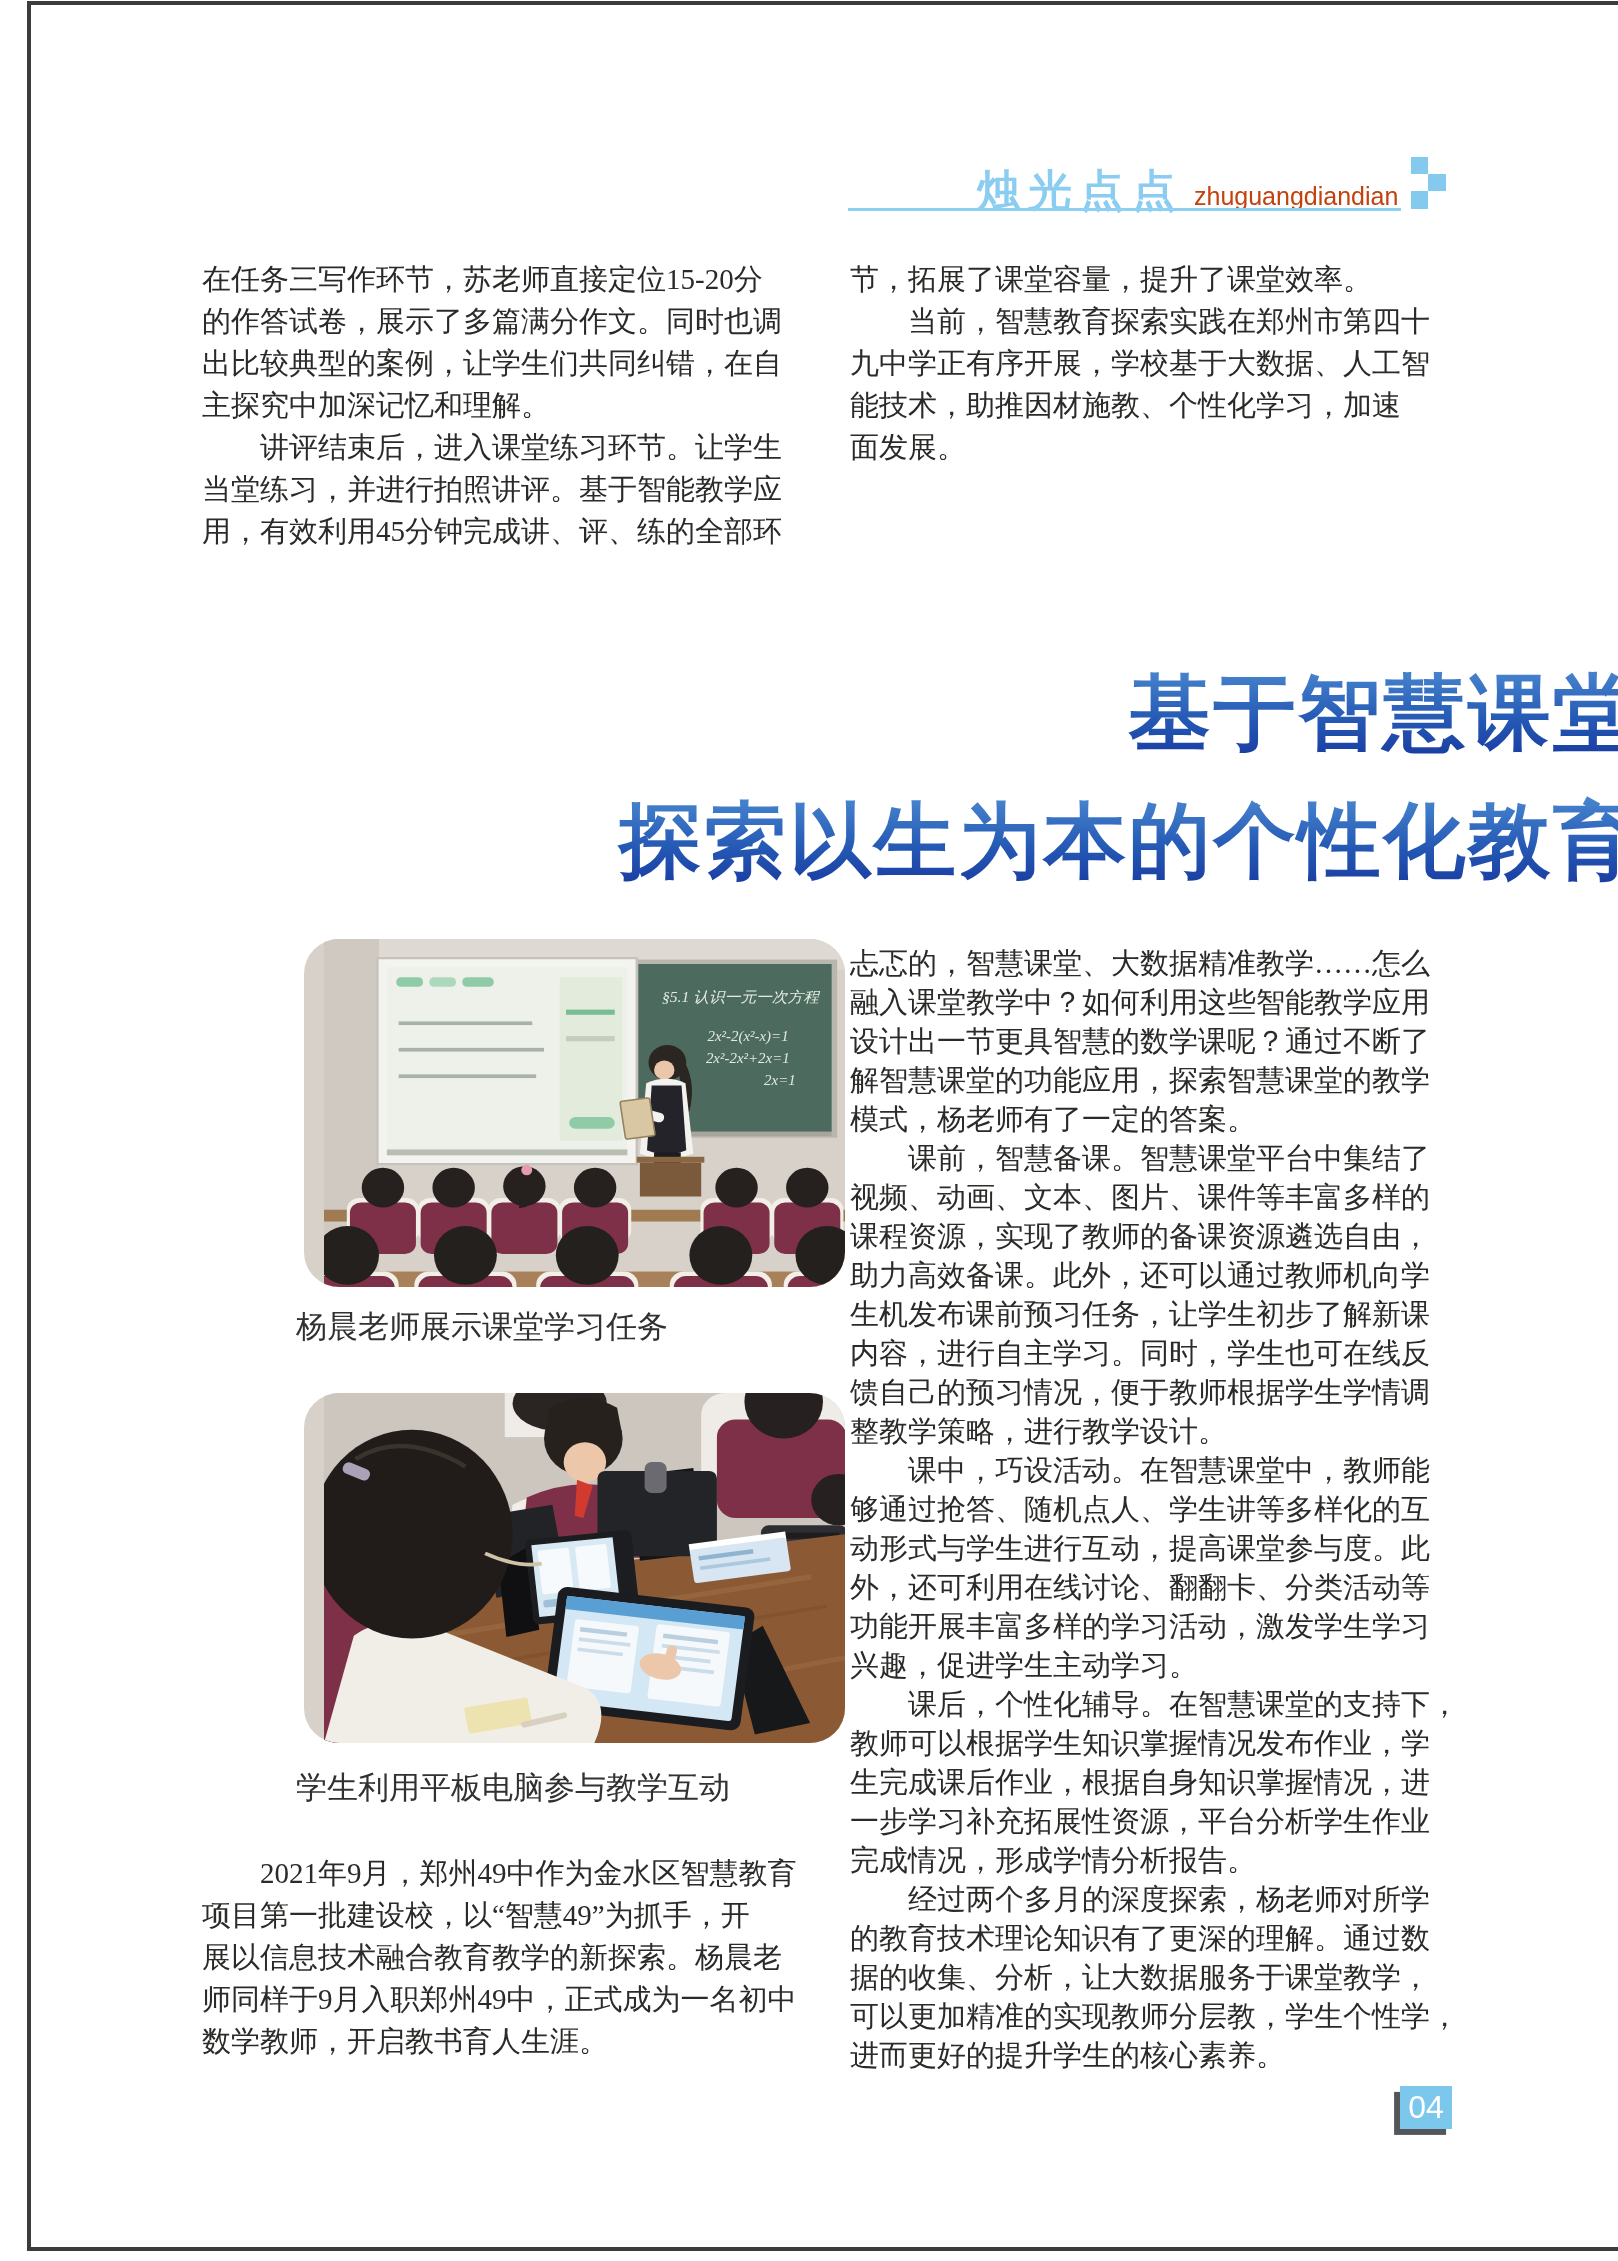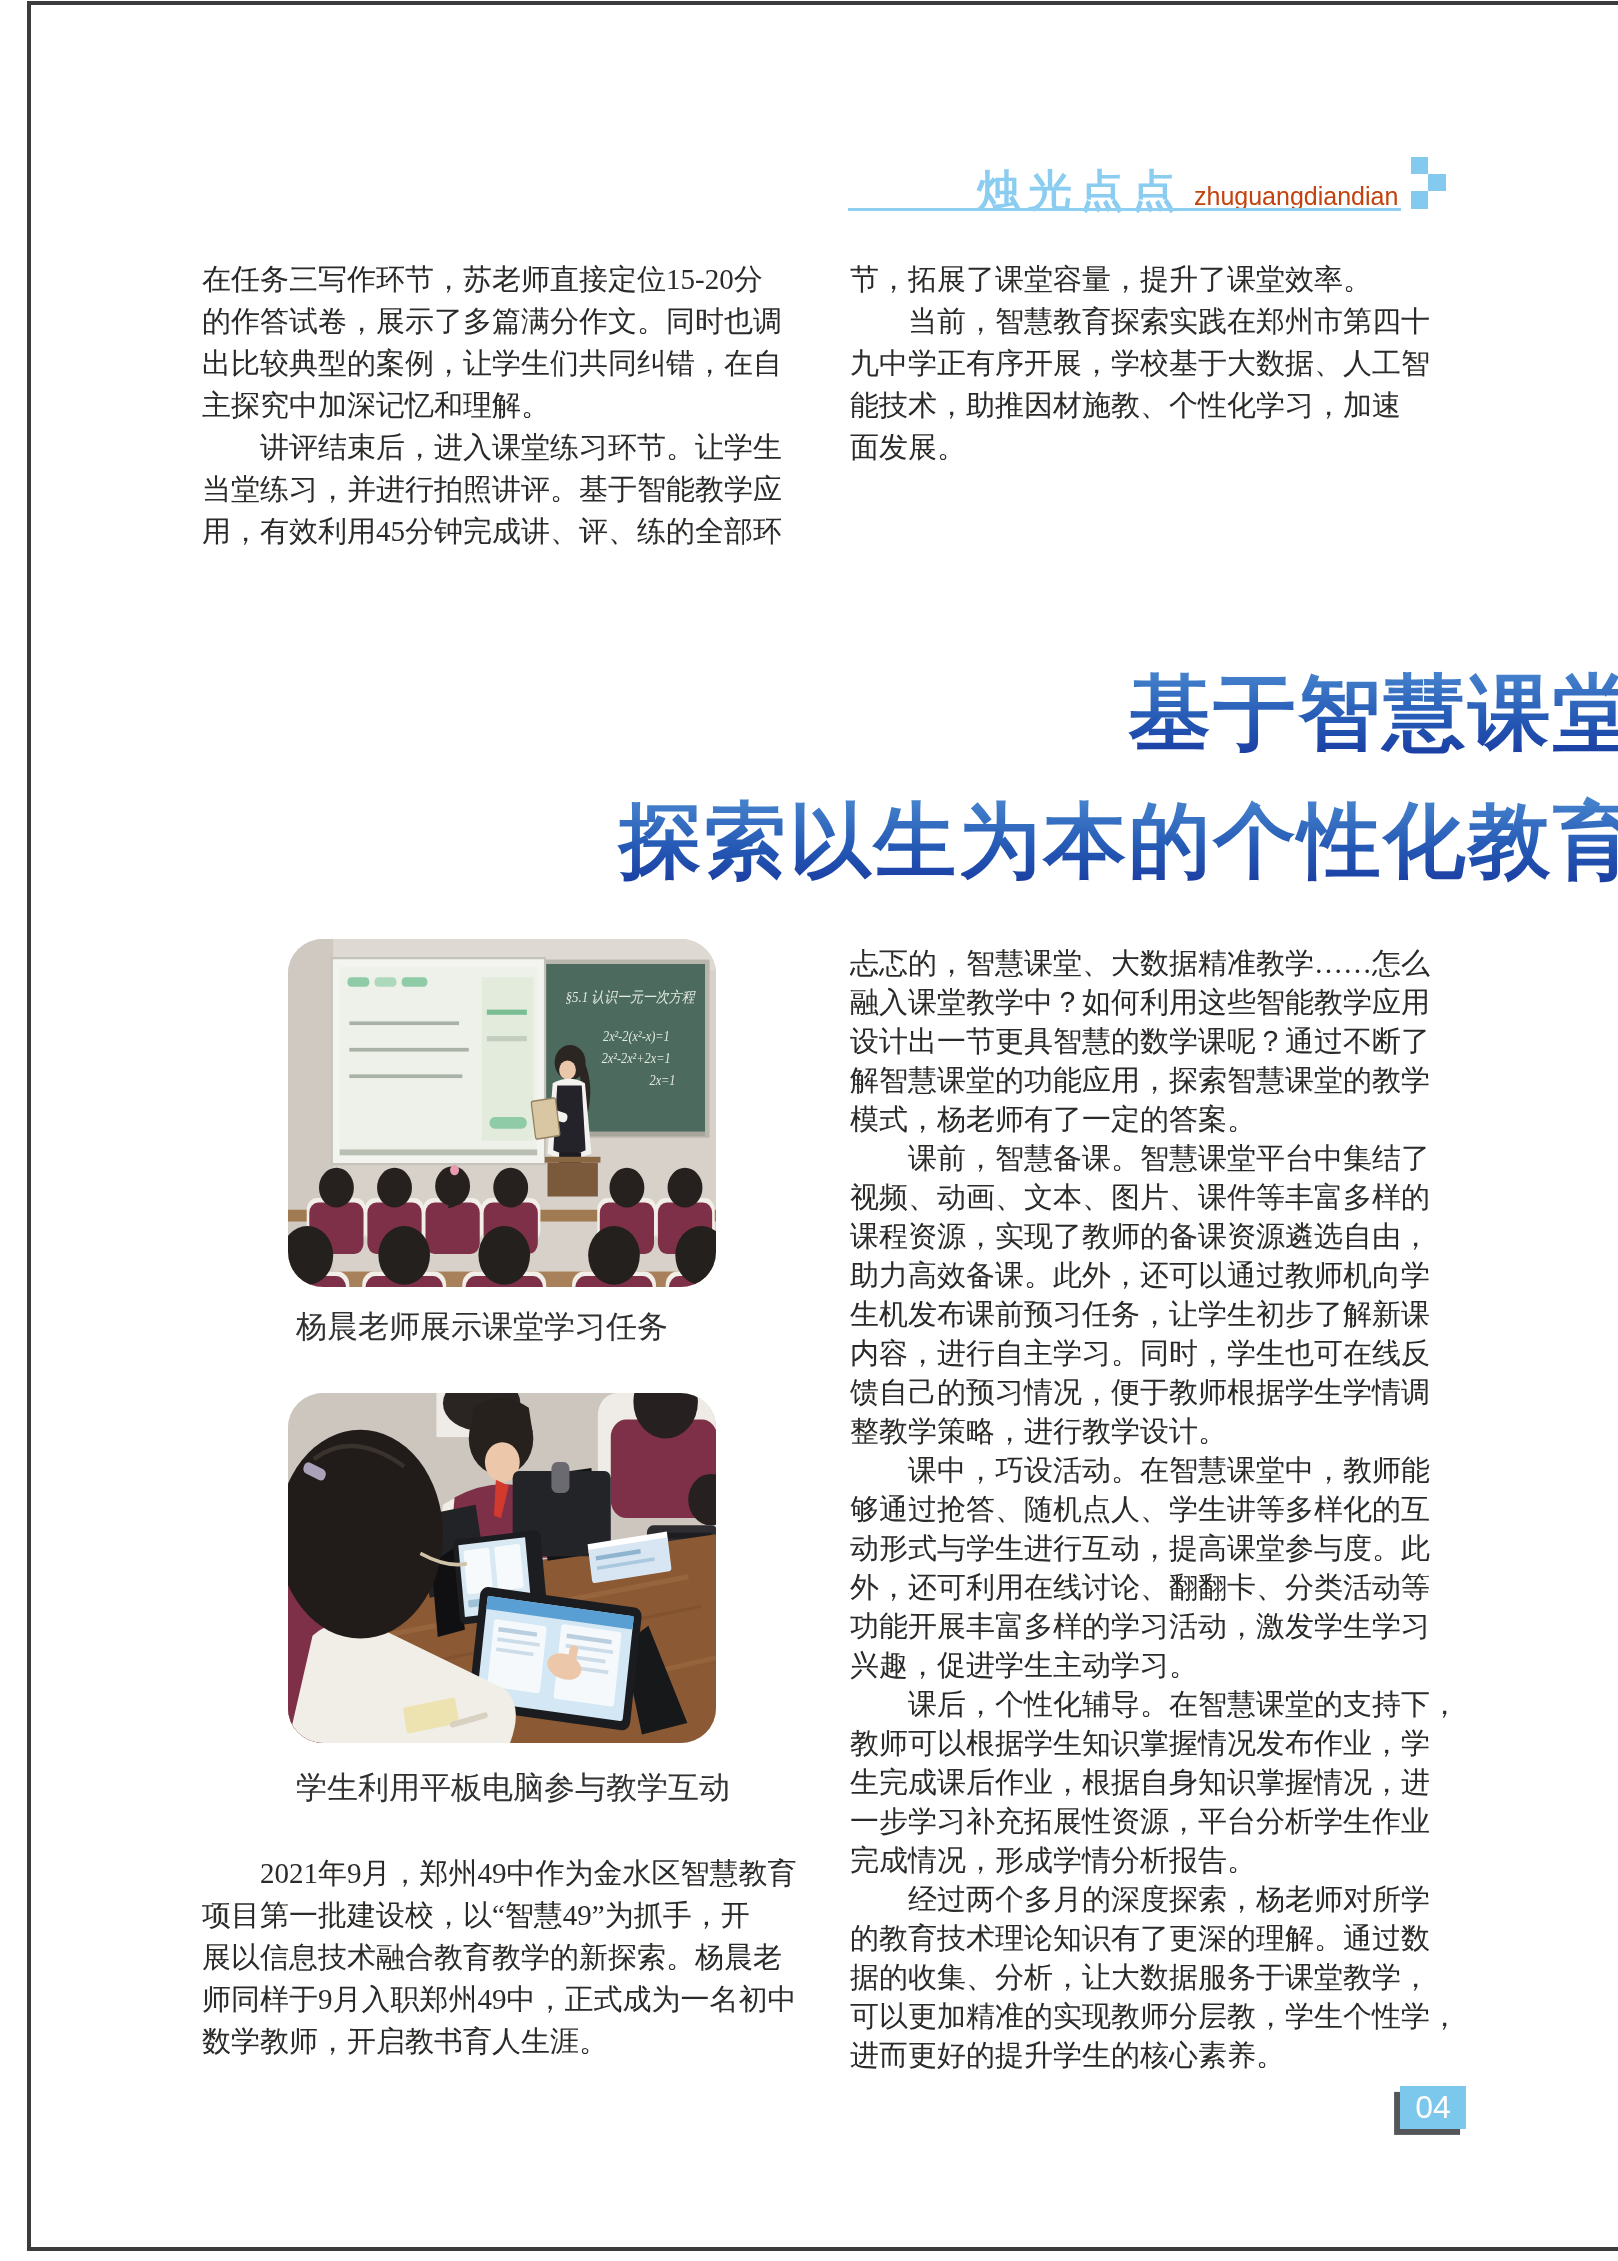--- a/index.html
+++ b/index.html
@@ -28,31 +28,31 @@
   .col-r  { left:830px; top:944px; width:618px; }
   .col-r .tline { height:39px; line-height:39px; }
 
   
   .main-title { position:absolute; left:0; top:650px; width:1618px; text-align:right; }
   .main-title div { font-weight:bold; font-size:82px; letter-spacing:2.9px; line-height:128px;
           background:linear-gradient(180deg,#5596d8 0%,#2458b4 55%,#142d97 100%);
           -webkit-background-clip:text; background-clip:text; color:transparent; }
 
   
-  .photo { position:absolute; left:268px; width:428px; border-radius:35px; overflow:hidden; background:#d7d1c9; }
+  .photo { position:absolute; left:284px; width:521px; border-radius:35px; overflow:hidden; background:#d7d1c9;padding-left:20px; }
   .photo1 { top:939px; height:348px; }
   .photo2 { top:1393px; height:350px; }
   .photo svg { display:block; width:100%; height:100%; }
   .caption { position:absolute; left:276px; width:488px; text-align:left;
           font-family:"Liberation Sans","DejaVu Sans",sans-serif; font-size:31px; color:#313131; }
   .cap1 { top:1306px; }
   .cap2 { top:1767px; }
 
   
-  .page-num { position:absolute; left:1380px; top:2086px; width:66px; height:43px; background:#7cc7ec;
+  .page-num { position:absolute; left:1380px; top:2086px; width:52px; height:43px; background:#7cc7ec;
           box-shadow:-5.9px 5.9px 0 #55565a; color:#ffffff; font-family:"Liberation Sans","DejaVu Sans",sans-serif;
           font-size:32px; display:flex; align-items:center; justify-content:center; }
 
   .boardtext { font-family:"Liberation Serif",serif; font-style:italic; fill:#e3ebe2; }
 </style>
 </head>
 <body>
 
 <div class="page">
   <div class="page-border"></div>

